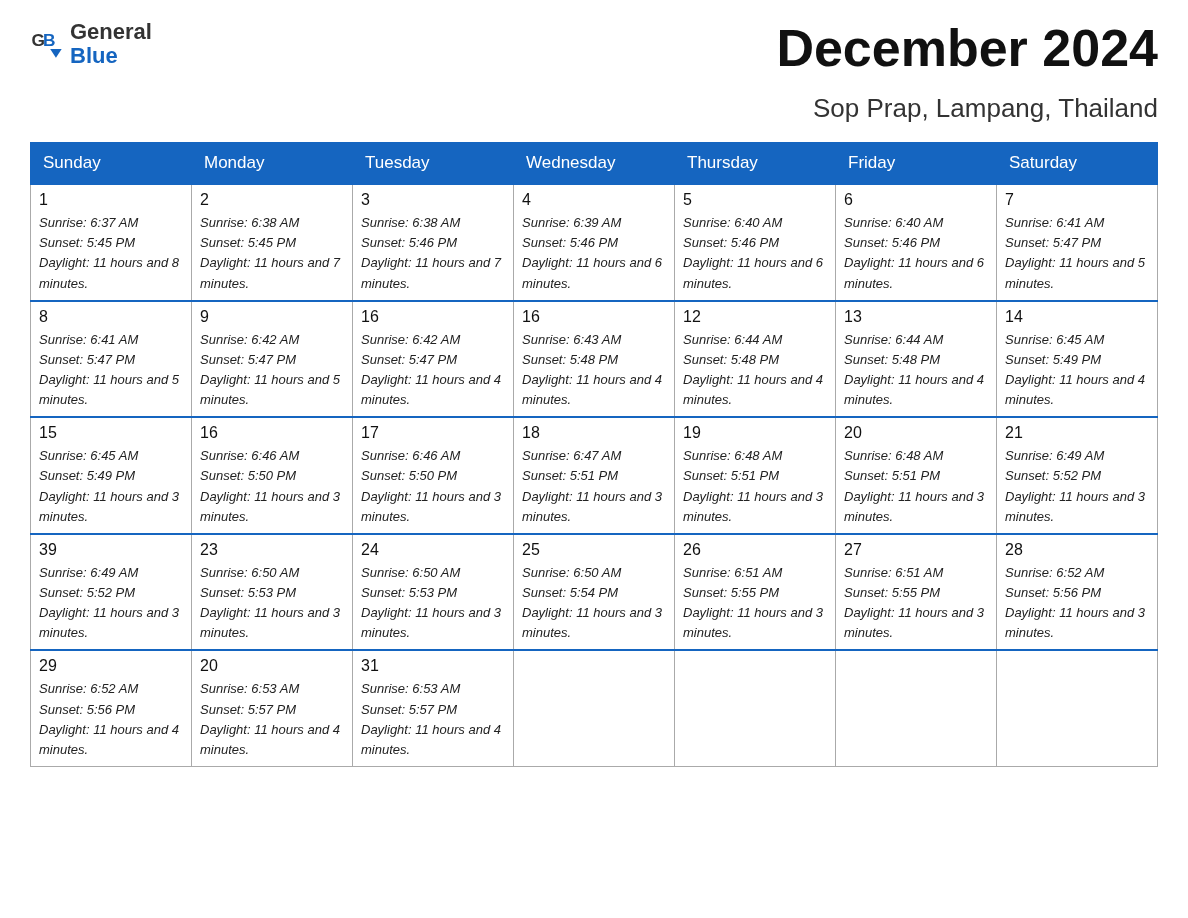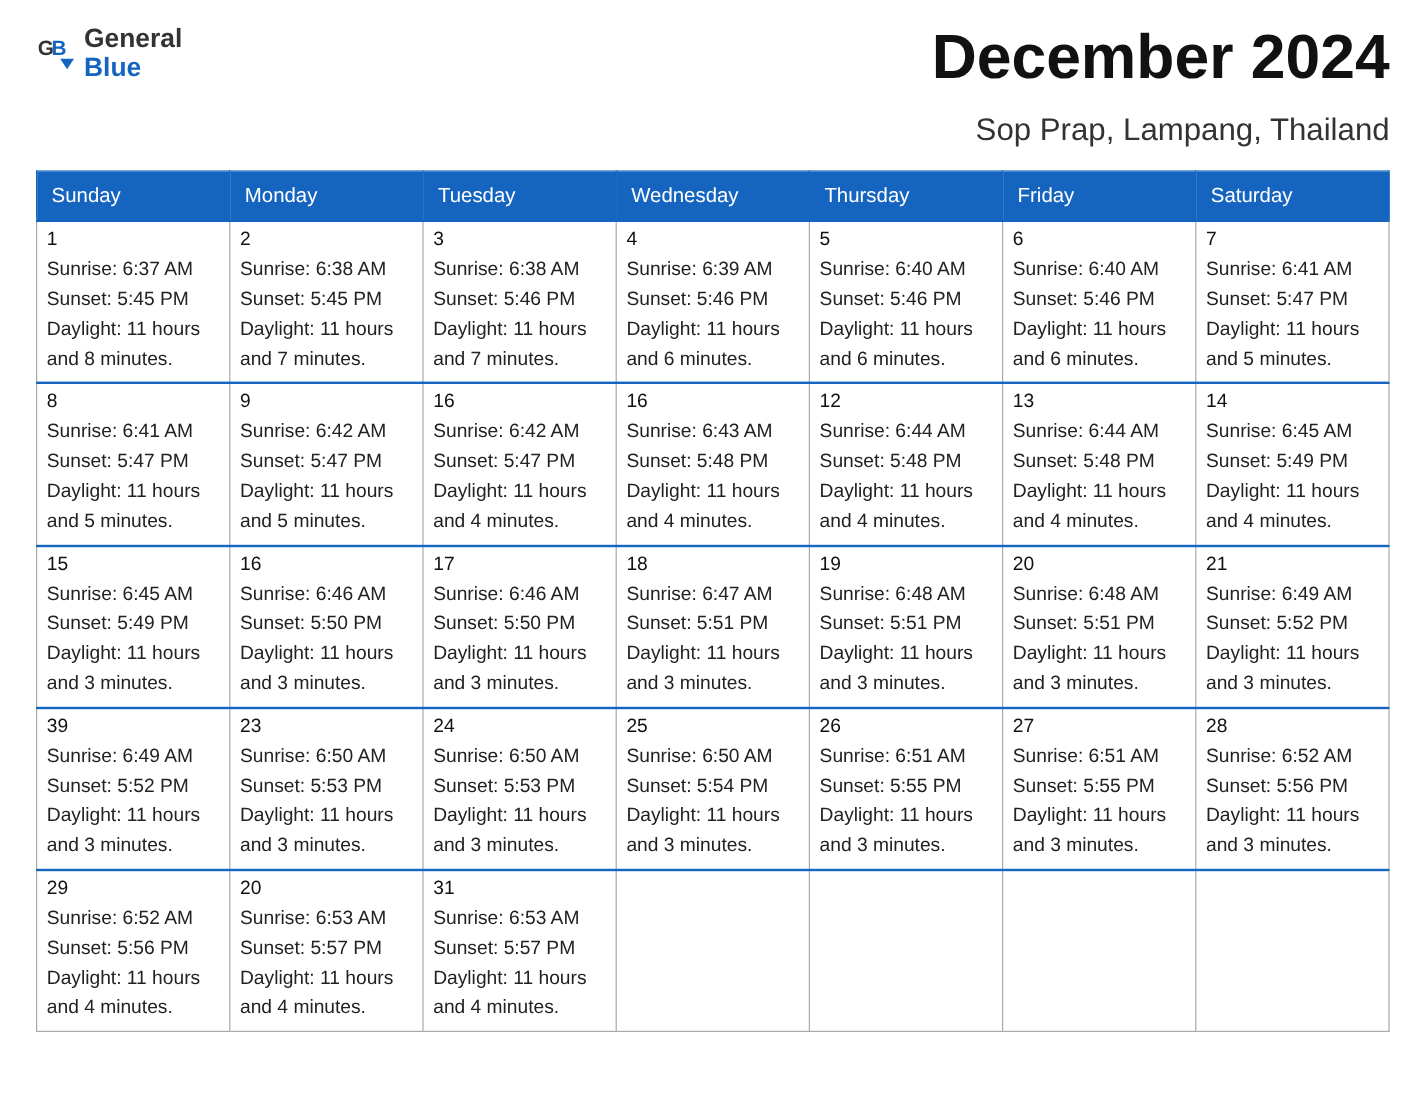--- a/index.html
+++ b/index.html
@@ -80,23 +80,24 @@
     tbody tr {
       border-top: 2px solid #1565c0;
     }
     .day-num {
       font-size: 16px;
       font-weight: normal;
       margin-bottom: 4px;
       color: #111;
     }
     .day-info {
-      font-size: 16px;
+      font-size: 13px;
       line-height: 1.55;
       color: #222;
+      font-style: italic;
     }
     td.empty {
       background: #fff;
     }
   </style>
 </head>
 <body>
 
 <div class="header">
   <div class="logo">

